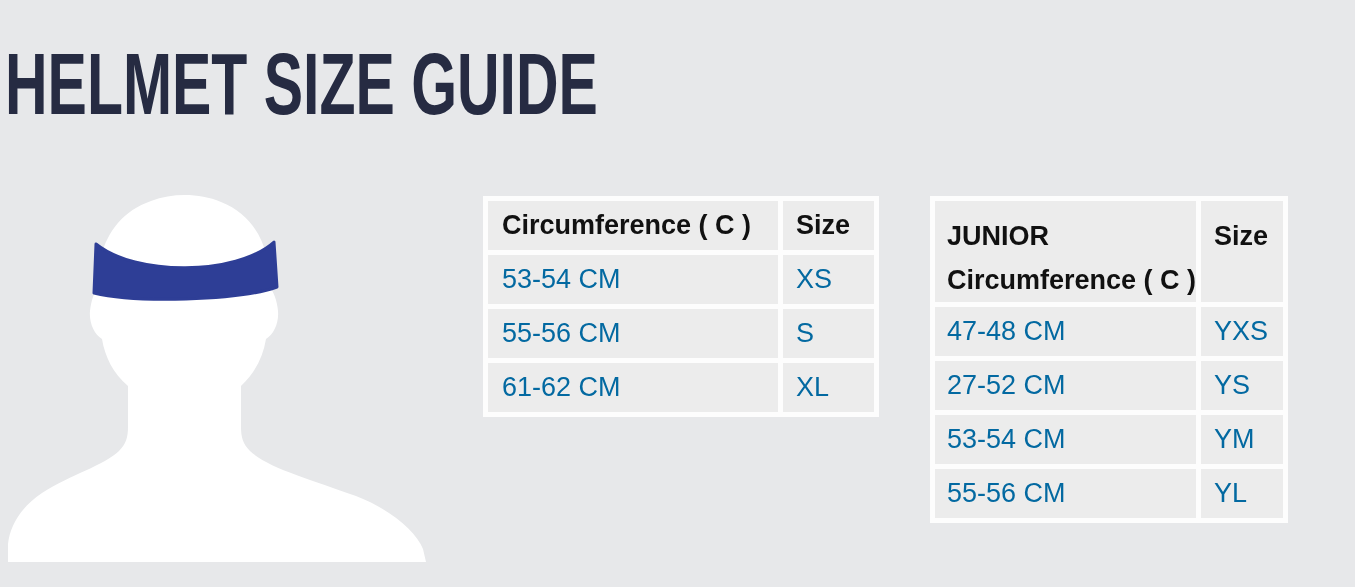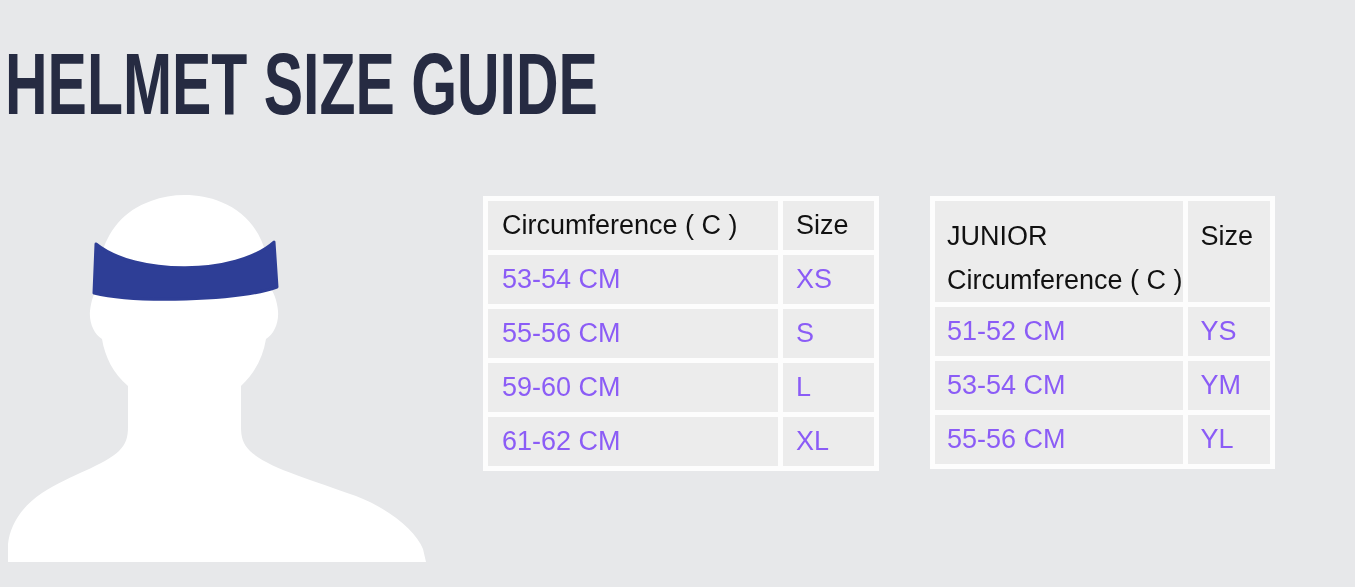--- a/index.html
+++ b/index.html
@@ -37,24 +37,24 @@
   .size-table{
     position:absolute;
     border-collapse:separate;border-spacing:5px;
     background:#fdfdfd;table-layout:fixed;
   }
   .size-table th,.size-table td{
     background:#ececec;
     box-sizing:border-box;
     text-align:left;vertical-align:middle;
     padding:0 0 0 14px;
-    font-size:27px;color:#8b5cf6;font-weight:400;
+    font-size:27px;color:#0369a1;font-weight:400;
     white-space:nowrap;overflow:hidden;
   }
-  .size-table th{font-weight:400;color:#111111;}
+  .size-table th{font-weight:700;color:#111111;}
   .adult{left:483px;top:196px;}
   .adult .c1{width:290px;}
   .adult .c2{width:91px;padding-left:13px;}
   .adult th,.adult td{height:49px;}
   .junior{left:930px;top:196px;}
   .junior .c1{width:234px;padding-left:12px;}
   .junior .c2{width:82px;padding-left:13px;}
   .junior th{height:92px;vertical-align:top;padding-top:13px;line-height:44px;}
   .junior td{height:49px;}
 </style>
@@ -103,43 +103,43 @@
     <tbody>
         <tr>
           <td class="c1">53-54 CM</td>
           <td class="c2">XS</td>
         </tr>
         <tr>
           <td class="c1">55-56 CM</td>
           <td class="c2">S</td>
         </tr>
         <tr>
-          <td class="c1">59-60 CM</td>
-          <td class="c2">L</td>
-        </tr>
-        <tr>
           <td class="c1">61-62 CM</td>
           <td class="c2">XL</td>
         </tr>
       </tbody>
   </table>
 
   <table class="size-table junior">
     <thead>
       <tr>
         <th class="c1">
           <span>JUNIOR</span><br>
           <span>Circumference ( C )</span>
         </th>
         <th class="c2">Size</th>
       </tr>
     </thead>
     <tbody>
         <tr>
-          <td class="c1">51-52 CM</td>
+          <td class="c1">47-48 CM</td>
+          <td class="c2">YXS</td>
+        </tr>
+        <tr>
+          <td class="c1">27-52 CM</td>
           <td class="c2">YS</td>
         </tr>
         <tr>
           <td class="c1">53-54 CM</td>
           <td class="c2">YM</td>
         </tr>
         <tr>
           <td class="c1">55-56 CM</td>
           <td class="c2">YL</td>
         </tr>

